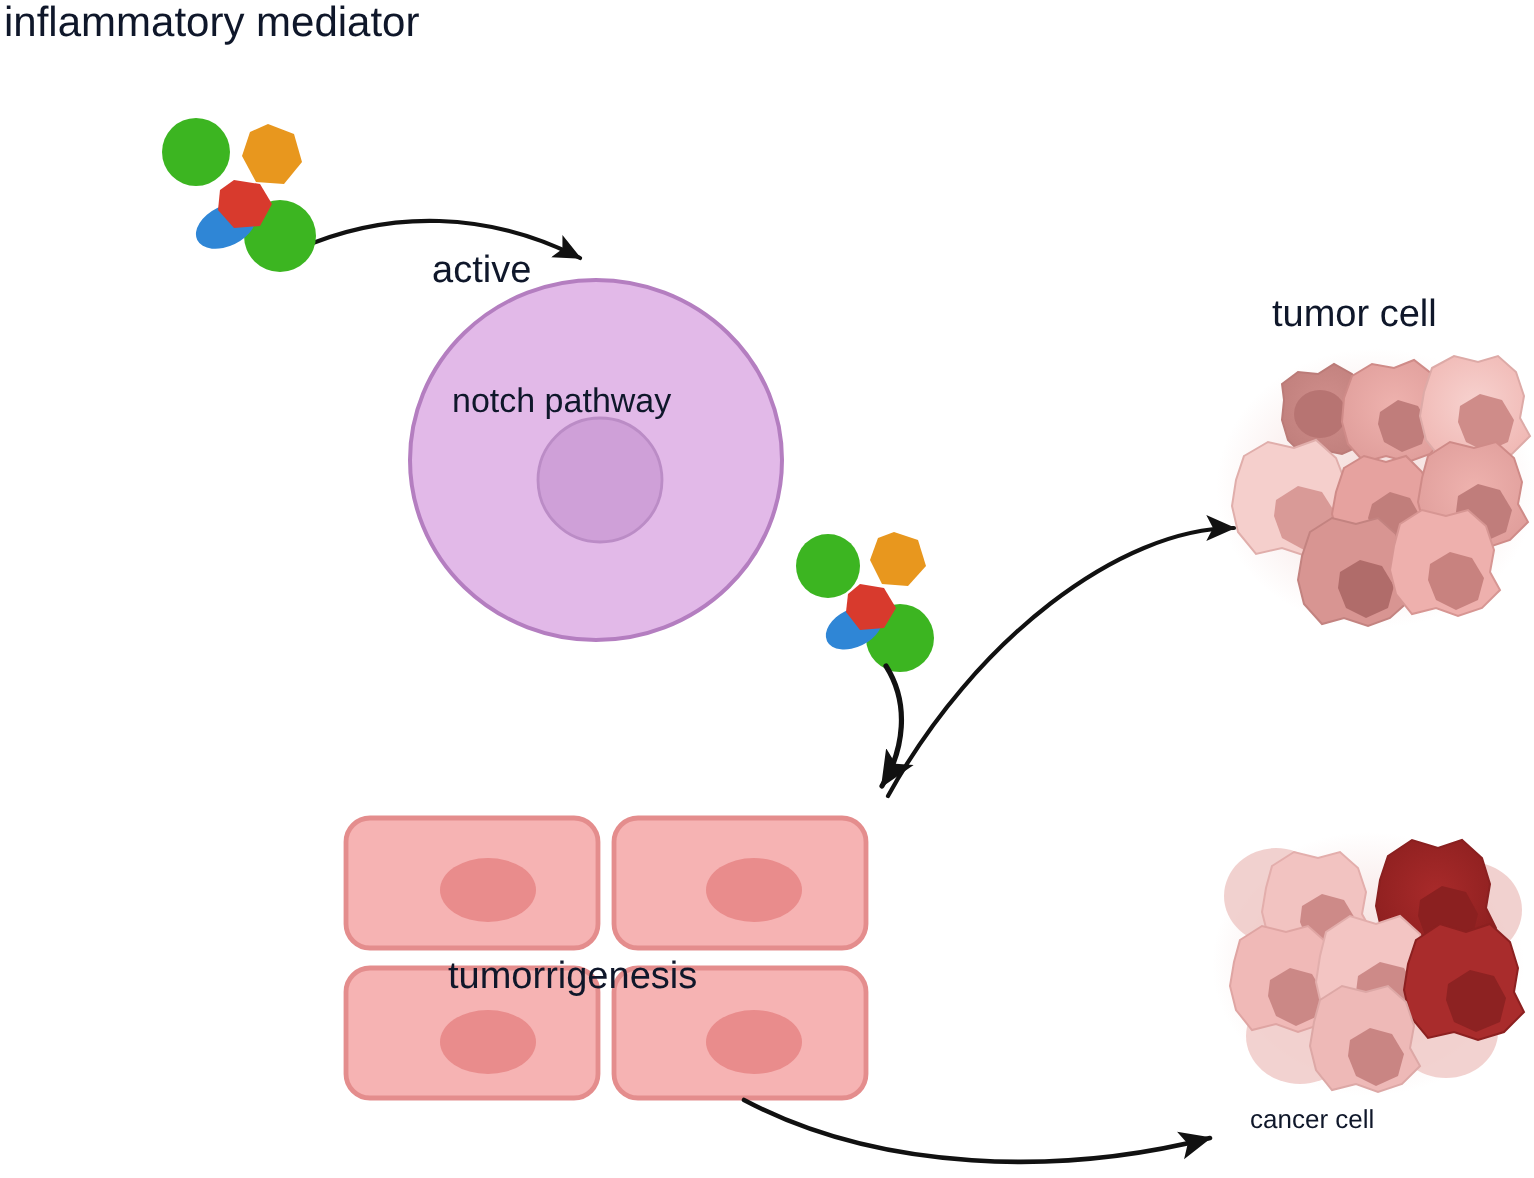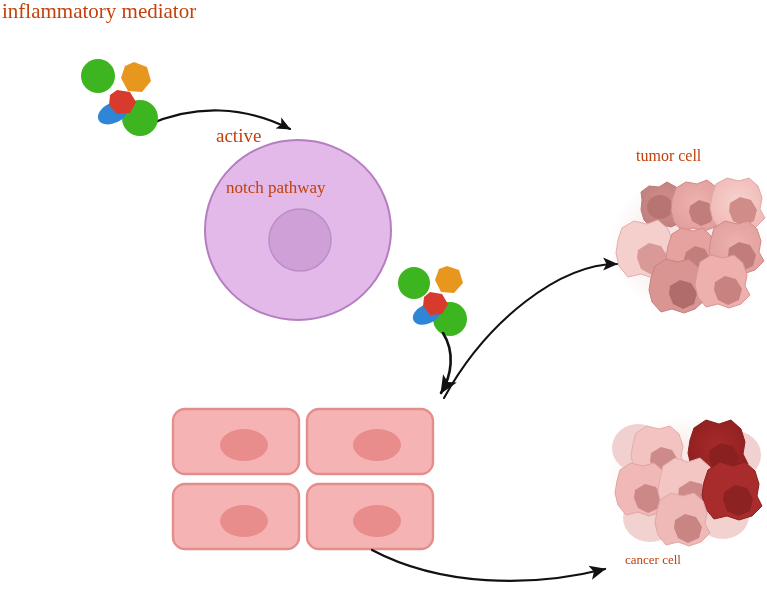--- a/index.html
+++ b/index.html
@@ -19,49 +19,49 @@
   }
   #svg-layer {
     position: absolute;
     left: 0;
     top: 0;
     width: 767px;
     height: 589px;
   }
   .lbl {
     position: absolute;
-    color: #c2410c;
+    color: #0f172a;
     white-space: nowrap;
     line-height: 1;
-    font-family: Liberation Serif, serif;
+    font-family: Liberation Sans, sans-serif;
   }
   #title-label {
     left: 2px;
     top: 1px;
     font-size: 21px;
   }
   #active-label {
     left: 216px;
     top: 126px;
     font-size: 19px;
   }
   #notch-label {
     left: 226px;
-    top: 179px;
+    top: 192px;
     font-size: 17px;
   }
   #tumorigenesis-label {
     left: 224px;
     top: 479px;
     font-size: 19px;
   }
   #tumor-cell-label {
     left: 636px;
     top: 148px;
-    font-size: 16px;
+    font-size: 19px;
   }
   #cancer-cell-label {
     left: 625px;
     top: 553px;
     font-size: 13px;
   }
 </style>
 </head>
 <body>
 
@@ -232,18 +232,19 @@
       </g>
     </g>
   </svg>
 
   <div class="lbl" id="title-label">inflammatory mediator</div>
 
   <div class="lbl" id="active-label">active</div>
 
   <div class="lbl" id="notch-label">notch pathway</div>
 
+  <div class="lbl" id="tumorigenesis-label">tumorrigenesis</div>
 
   <div class="lbl" id="tumor-cell-label">tumor cell</div>
 
   <div class="lbl" id="cancer-cell-label">cancer cell</div>
 
 </div>
 
 </body></html>

